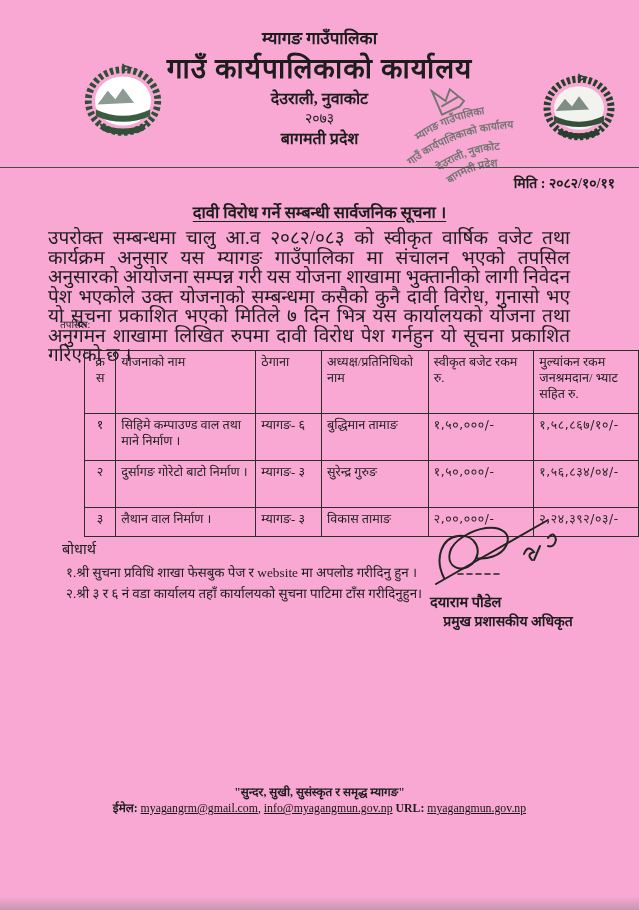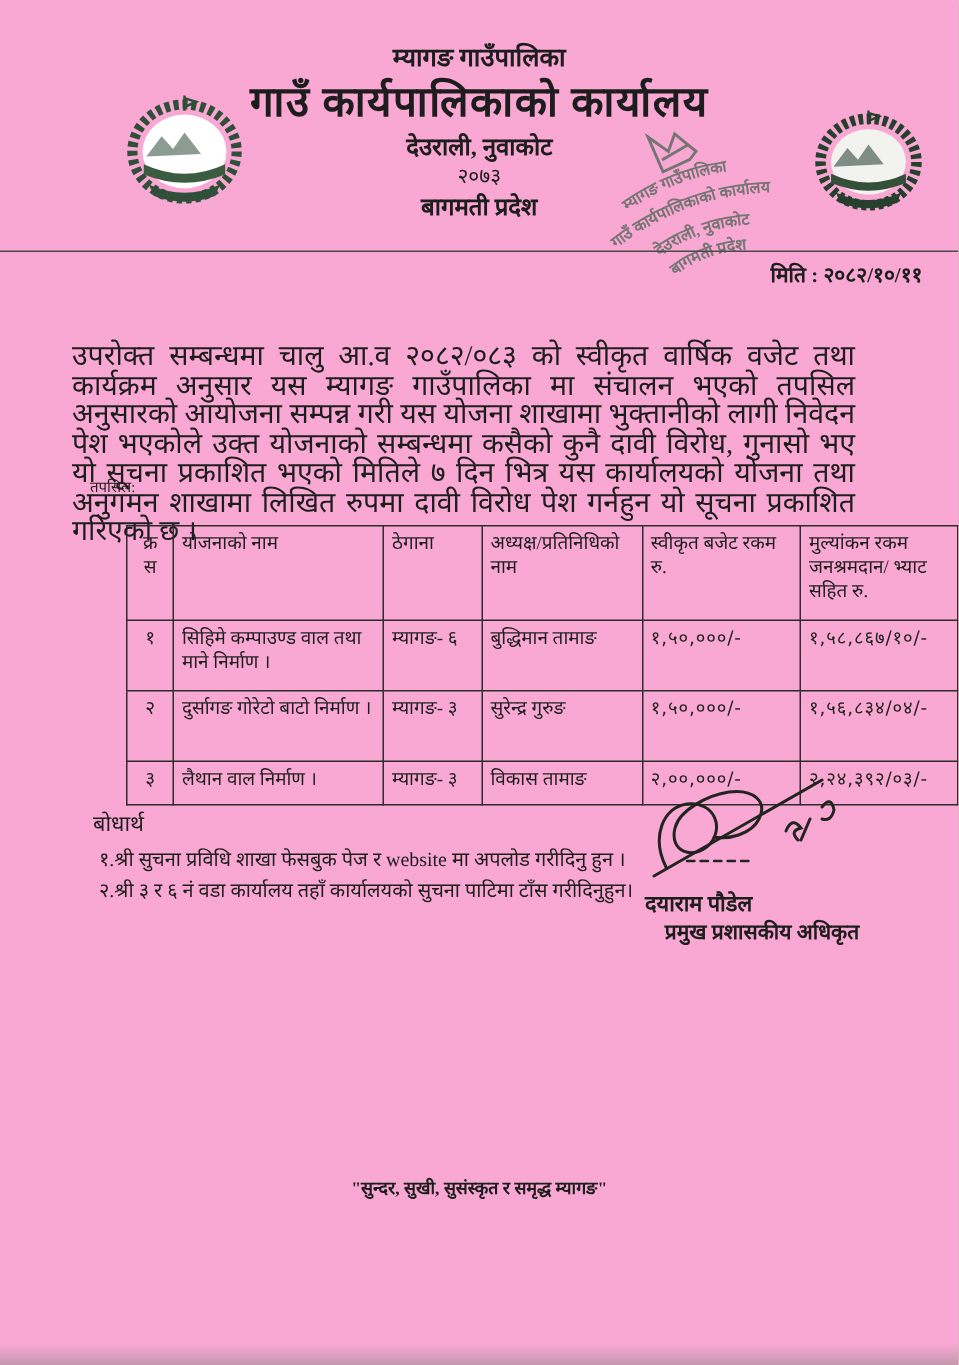--- a/index.html
+++ b/index.html
@@ -125,20 +125,21 @@
       <text><textPath href="#arc1" startOffset="8%">म्यागङ गाउँपालिका</textPath></text>
       <text><textPath href="#arc2" startOffset="2%">गाउँ कार्यपालिकाको कार्यालय</textPath></text>
       <text><textPath href="#arc3" startOffset="14%">देउराली, नुवाकोट</textPath></text>
       <text><textPath href="#arc4" startOffset="12%">बागमती प्रदेश</textPath></text>
     </svg>
   </div>
 
   <div class="abs rule"></div>
   <div class="abs date-line">मिति : २०८२/१०/११</div>
 
+  <div class="abs title">दावी विरोध गर्ने सम्बन्धी सार्वजनिक सूचना ।</div>
   <div class="abs para">उपरोक्त सम्बन्धमा चालु आ.व २०८२/०८३ को स्वीकृत वार्षिक वजेट तथा कार्यक्रम अनुसार यस म्यागङ गाउँपालिका मा संचालन भएको तपसिल अनुसारको आयोजना सम्पन्न गरी यस योजना शाखामा भुक्तानीको लागी निवेदन पेश भएकोले उक्त योजनाको सम्बन्धमा कसैको कुनै दावी विरोध, गुनासो भए यो सूचना प्रकाशित भएको मितिले ७ दिन भित्र यस कार्यालयको योजना तथा अनुगमन शाखामा लिखित रुपमा दावी विरोध पेश गर्नहुन यो सूचना प्रकाशित गरिएको छ ।</div>
   <div class="abs tapasil">तपसिल:</div>
 
   <table class="abs tbl">
     <tbody>
       <tr class="hrow">
         <td class="col-sn">क्र स</td>
         <td class="col-project">योजनाको नाम</td>
         <td class="col-addr">ठेगाना</td>
         <td class="col-rep">अध्यक्ष/प्रतिनिधिको नाम</td>
@@ -183,15 +184,21 @@
         <path d="M8,76 L120,12"></path>
         <path d="M30,66 h44" stroke-dasharray="5 4" stroke-width="1.6"></path>
         <path d="M96,46 q4,-10 10,-2 q-8,2 -2,8 M112,38 l-6,14 M120,30 q6,-8 8,2 q-2,8 -8,6"></path>
       </g>
     </svg>
   </div>
   <div class="abs sig-name">दयाराम पौडेल</div>
   <div class="abs sig-title">प्रमुख प्रशासकीय अधिकृत</div>
 
   <div class="abs motto">"सुन्दर, सुखी, सुसंस्कृत र समृद्ध म्यागङ"</div>
+  <div class="abs contact">
+    <span class="lbl">ईमेल:</span>
+    <a href="#">myagangrm@gmail.com</a><span>, </span>
+    <a href="#">info@myagangmun.gov.np</a><span class="lbl"> URL: </span>
+    <a href="#">myagangmun.gov.np</a>
+  </div>
 
   <div class="scan-band"></div>
 </div>
 
 </body></html>

